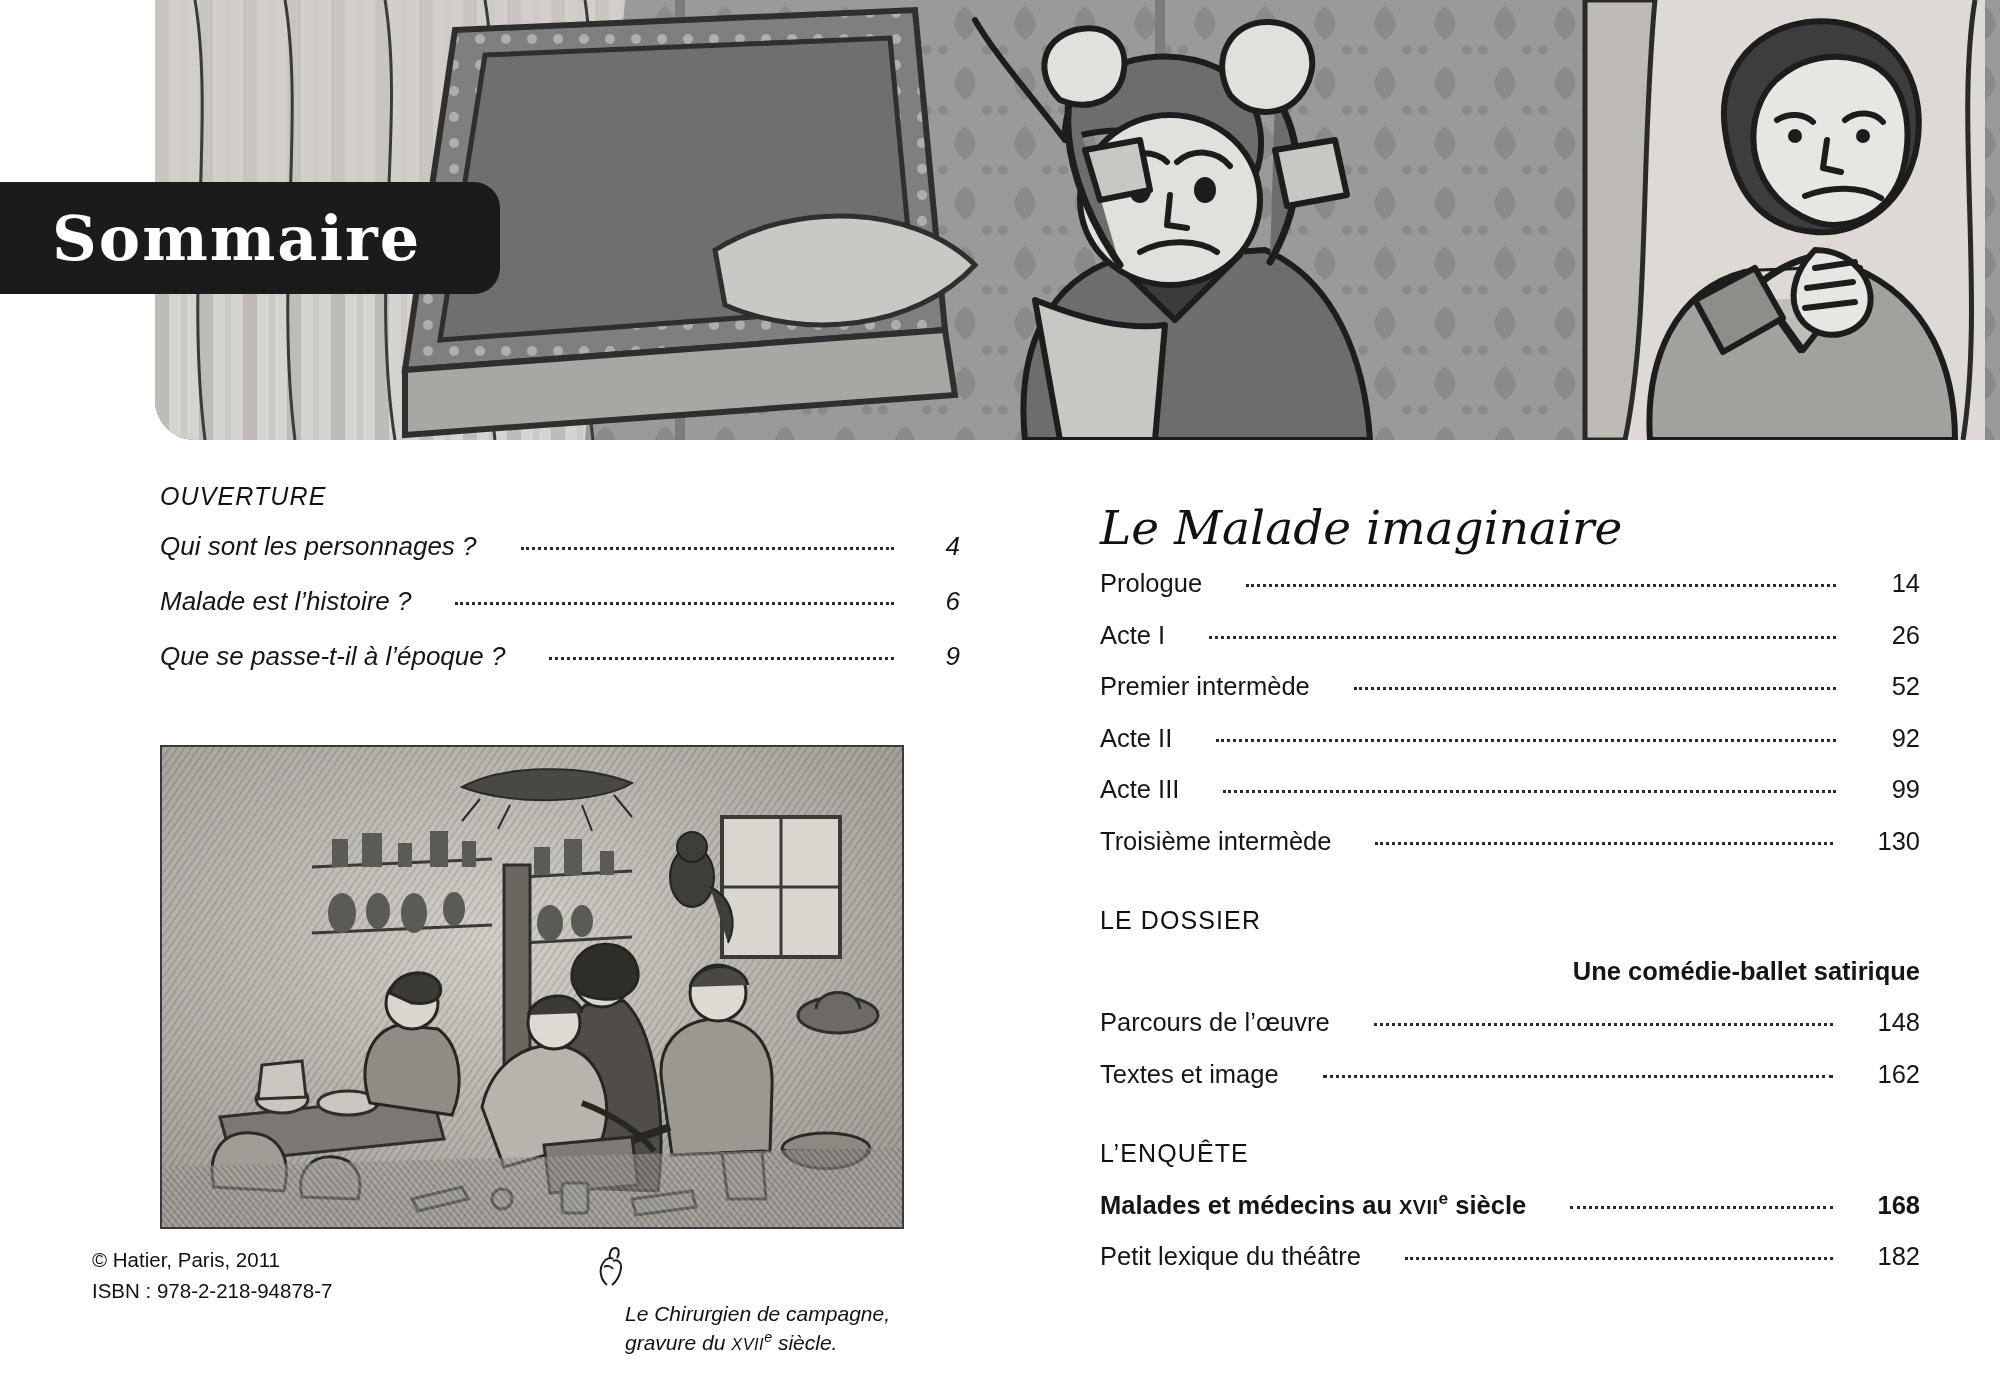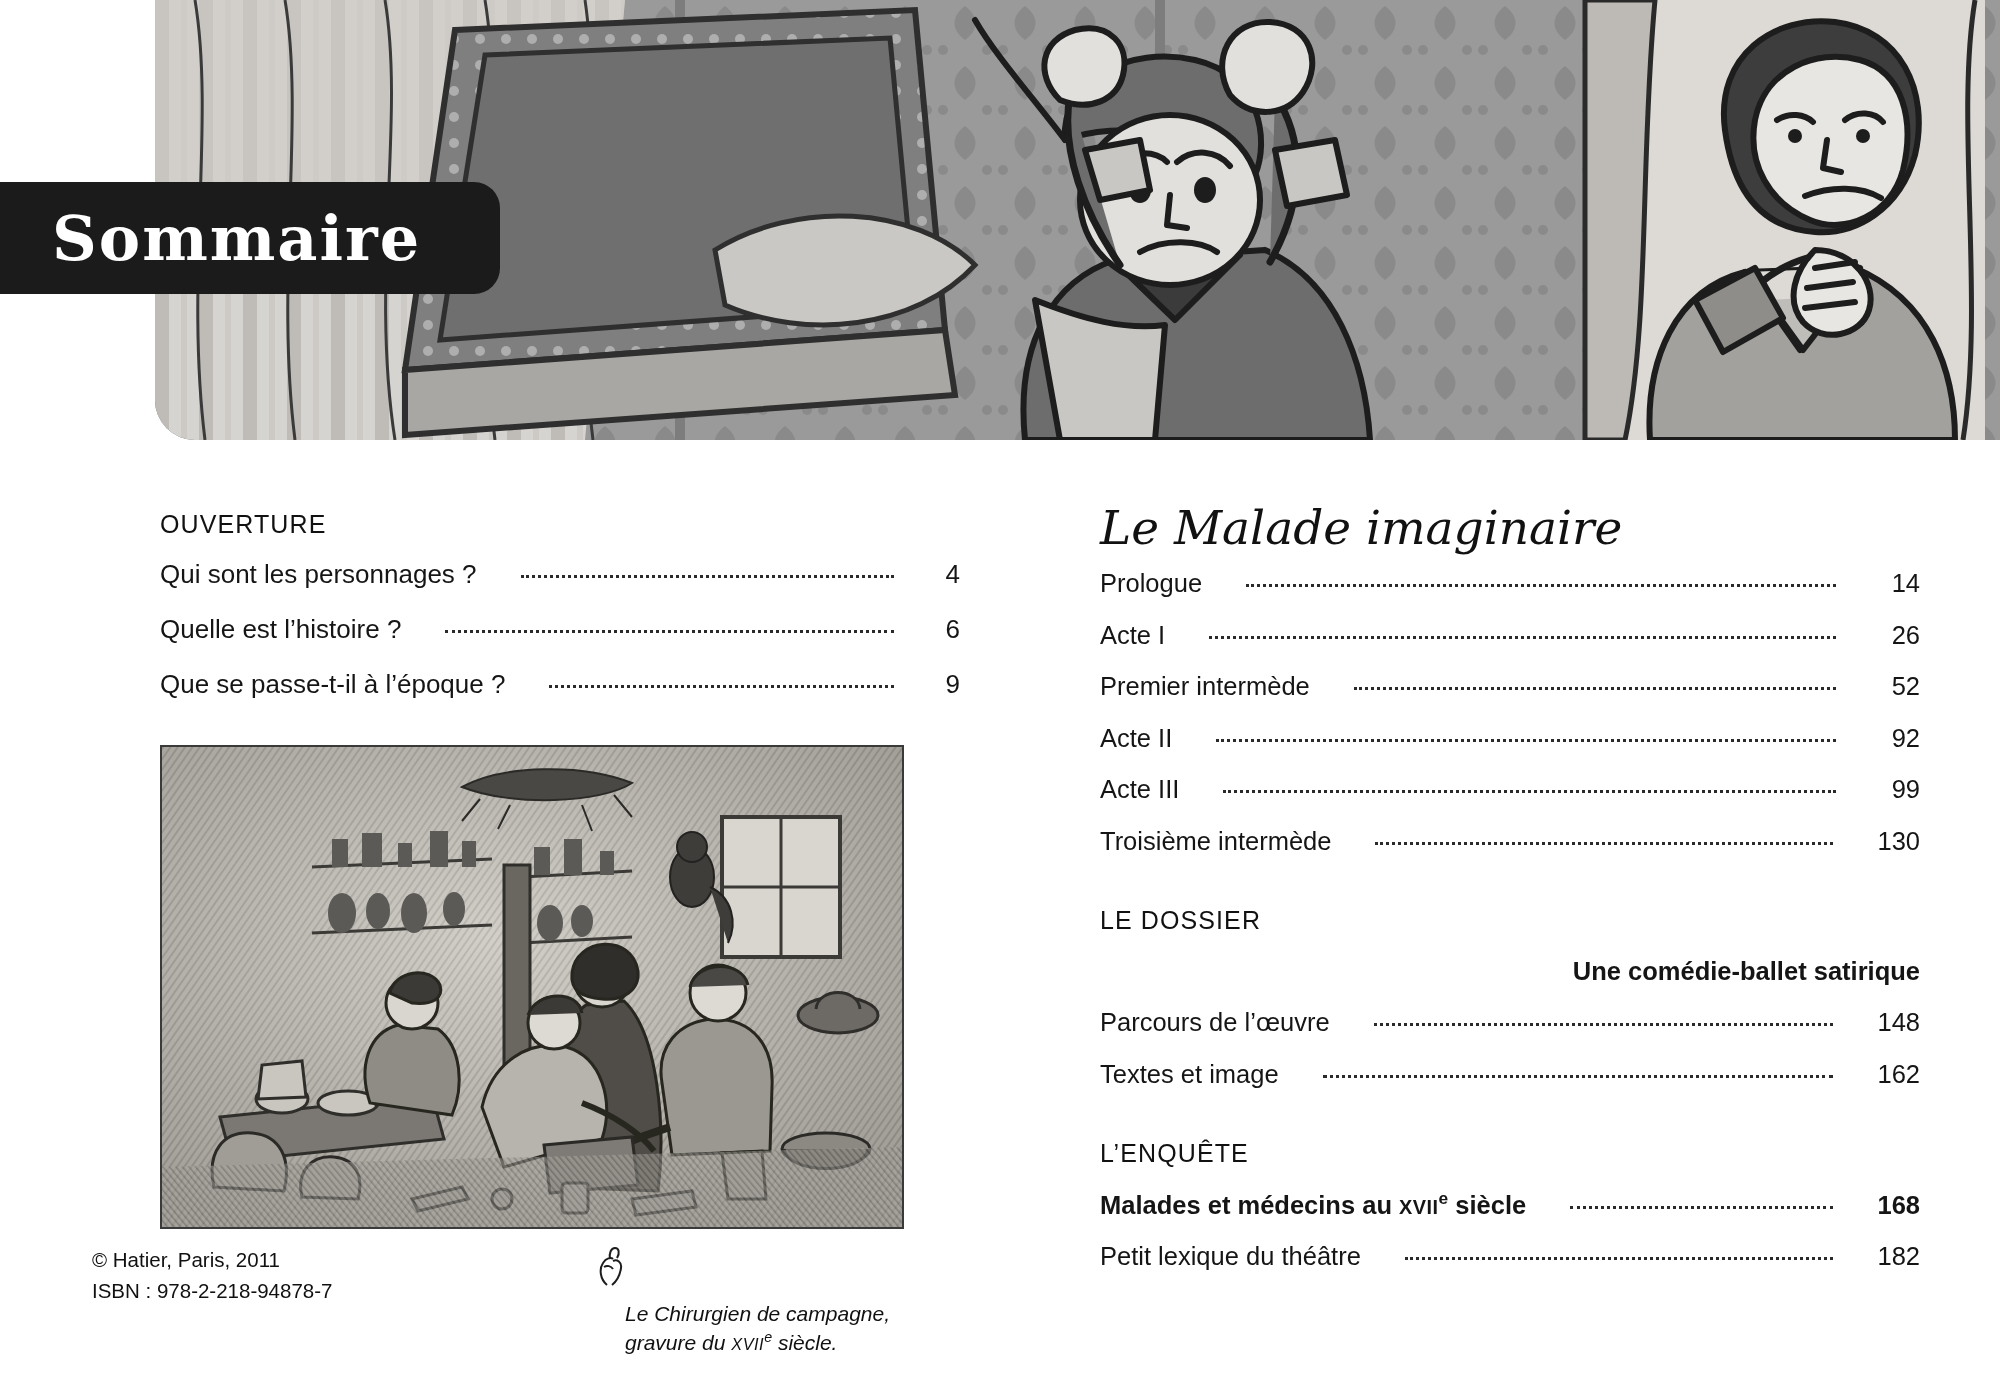--- a/index.html
+++ b/index.html
@@ -48,22 +48,23 @@
     font-weight: 700;
     font-size: 62px;
     letter-spacing: 2px;
     padding-left: 52px;
   }
 
   
   .col-left {
     position: absolute;
     left: 160px;
-    top: 510px;
+    top: 482px;
     width: 800px;
+    font-style: italic;
   }
   .col-right {
     position: absolute;
     left: 1100px;
     top: 500px;
     width: 820px;
   }
 
   .section-head {
     font-size: 25px;
@@ -274,21 +275,21 @@
 
 <div class="col-left">
   <div class="section-head">OUVERTURE</div>
 
   <div class="toc-row">
     <span class="t">Qui sont les personnages ?</span>
     <span class="leader"></span>
     <span class="pg">4</span>
   </div>
   <div class="toc-row">
-    <span class="t">Quelle est l’histoire ?</span>
+    <span class="t">Malade est l’histoire ?</span>
     <span class="leader"></span>
     <span class="pg">6</span>
   </div>
   <div class="toc-row">
     <span class="t">Que se passe-t-il à l’époque ?</span>
     <span class="leader"></span>
     <span class="pg">9</span>
   </div>
 </div>
 

